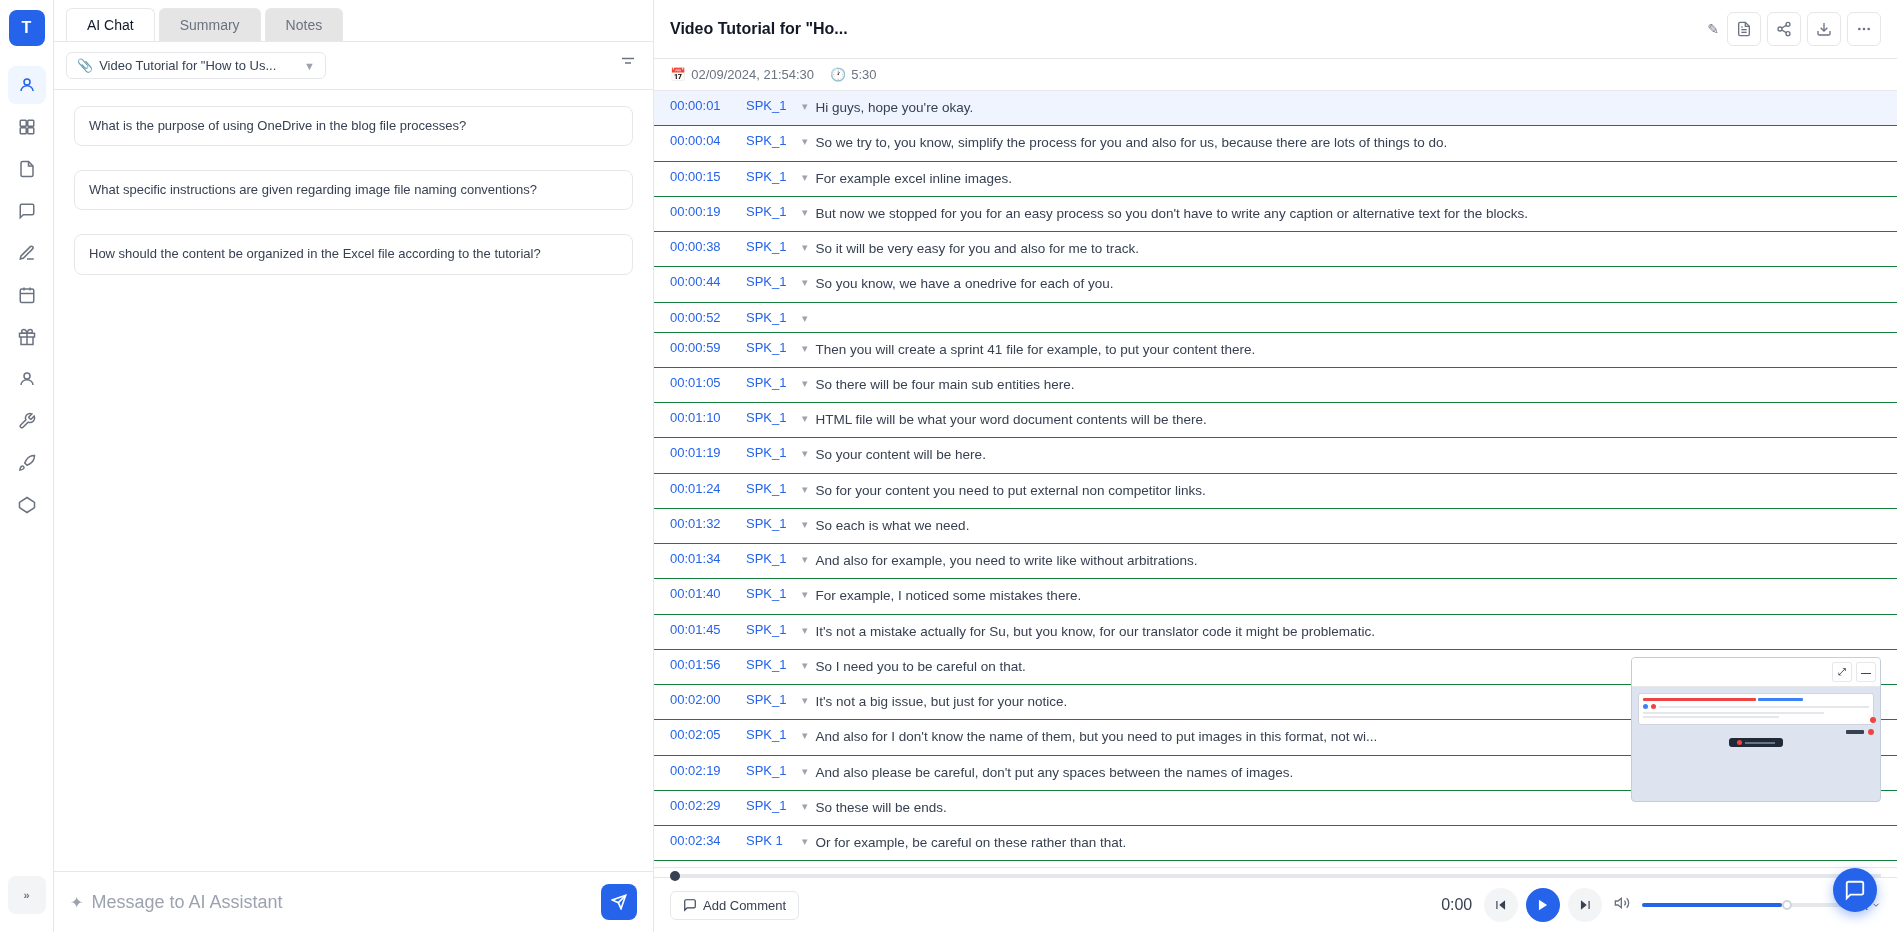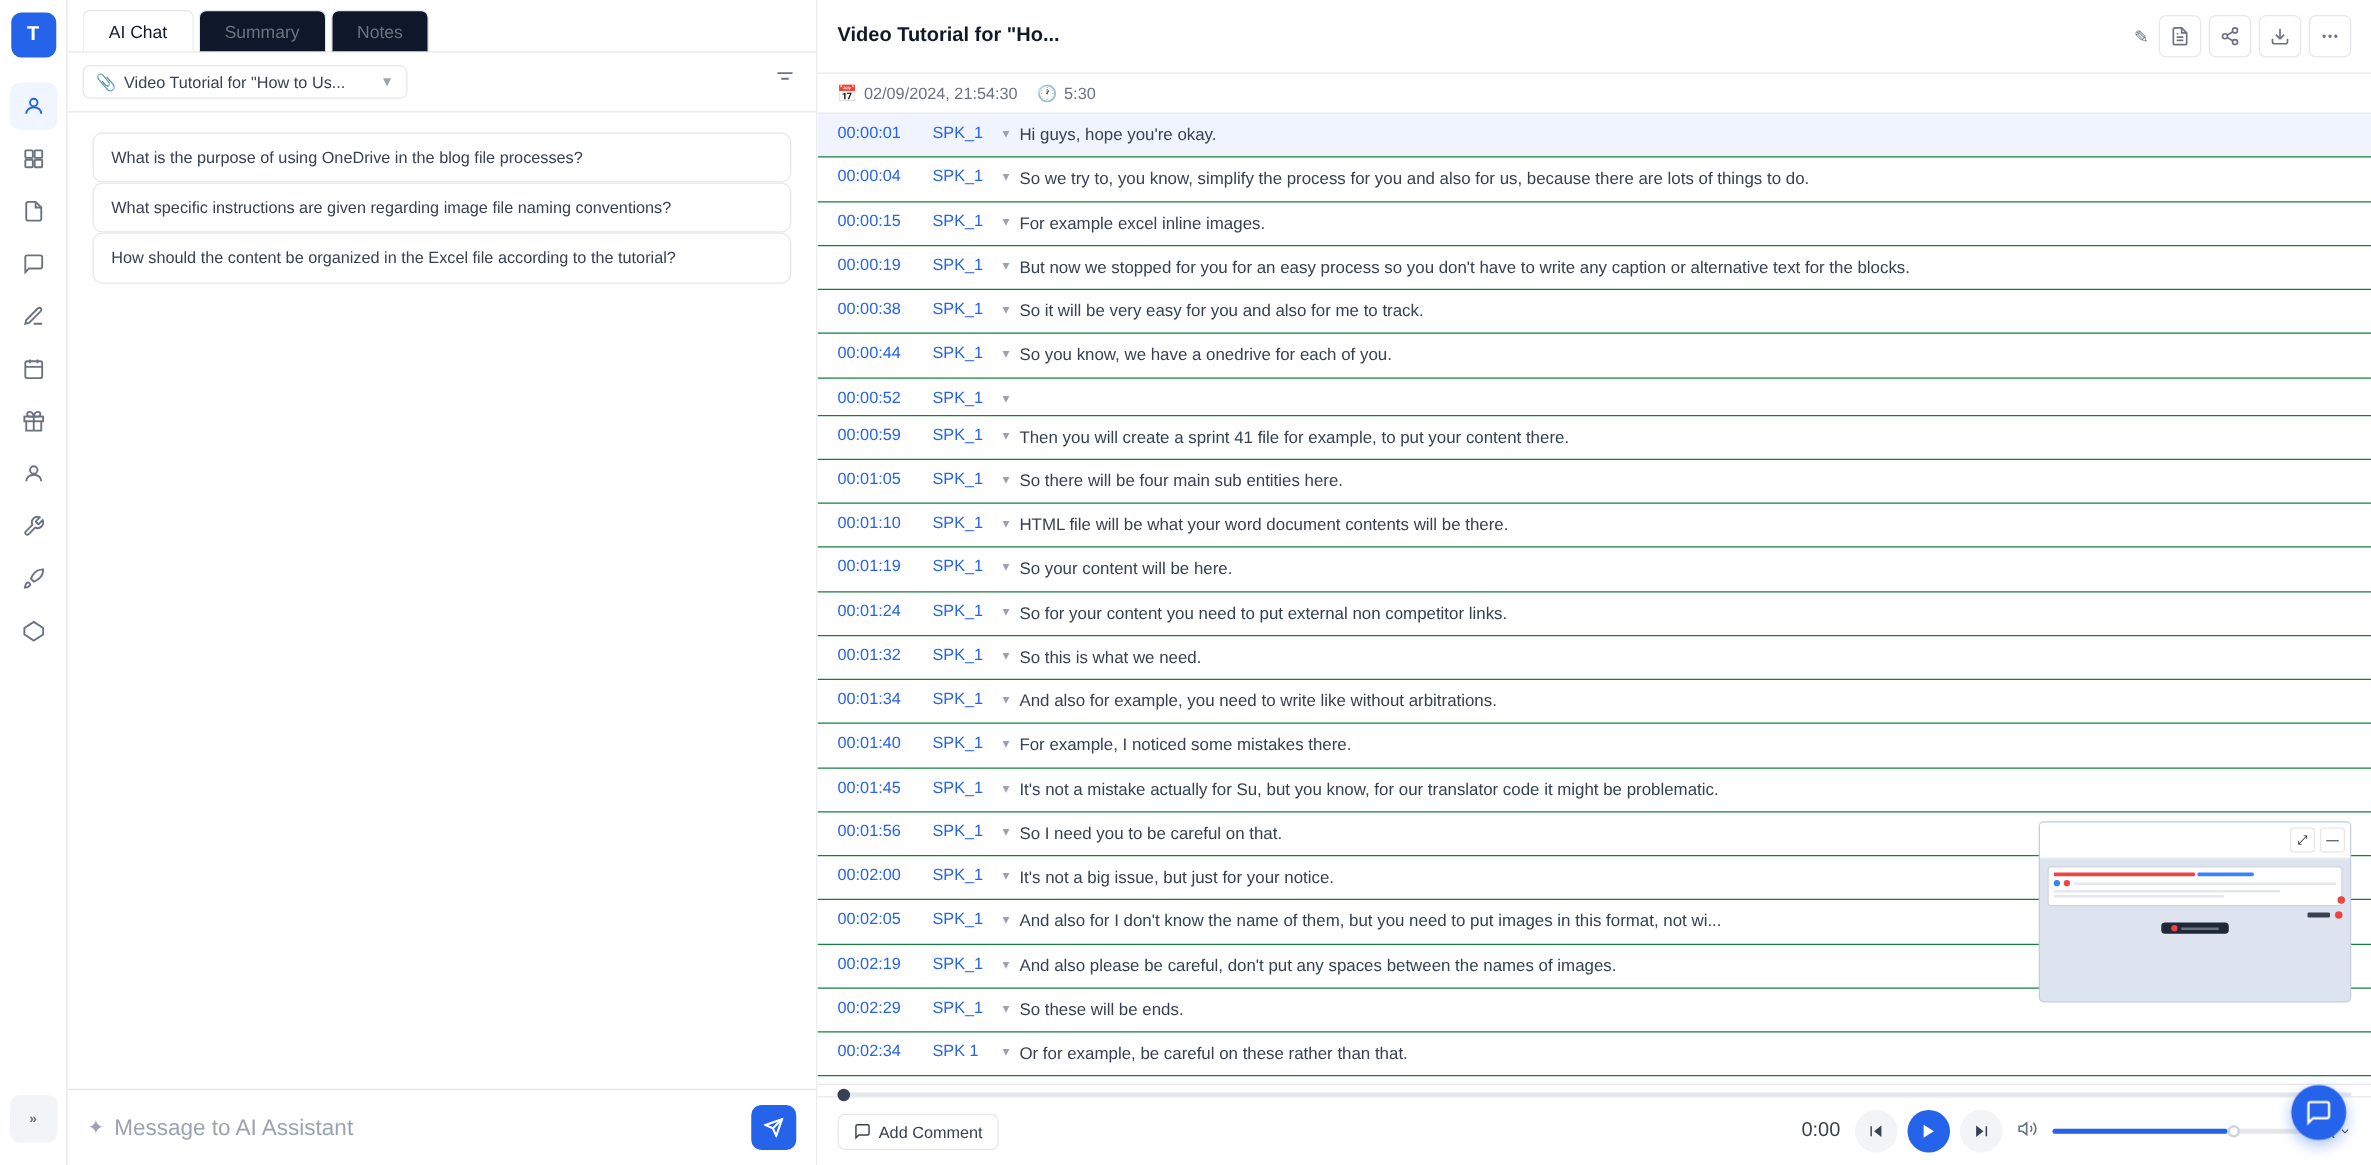--- a/index.html
+++ b/index.html
@@ -70,21 +70,21 @@
       font-size: 14px;
       color: #374151;
     }
     .tab-btn.active {
       background: #fff;
       border-color: #e5e7eb;
       font-weight: 500;
       color: #111827;
     }
     .tab-btn:not(.active) {
-      background: #0f172a;
+      background: #e5e5e5;
       color: #6b7280;
     }
 
     
     .file-selector-bar {
       display: flex;
       align-items: center;
       padding: 8px 12px;
       border-bottom: 1px solid #e5e7eb;
       gap: 8px;
@@ -111,21 +111,21 @@
       font-size: 18px;
       padding: 4px;
     }
 
     
     .suggestions-area {
       flex: 1;
       padding: 16px 20px;
       display: flex;
       flex-direction: column;
-      gap: 0;
+      gap: 24px;
       overflow-y: auto;
     }
     .suggestion-chip {
       border: 1px solid #e5e7eb;
       border-radius: 8px;
       padding: 10px 14px;
       font-size: 13px;
       color: #374151;
       cursor: pointer;
       background: #fff;
@@ -635,21 +635,21 @@
         <div class="transcript-row">
     <span class="ts-time">00:01:24</span>
     <span class="ts-speaker">SPK_1</span>
     <span class="ts-chevron">▾</span>
     <span class="ts-text">So for your content you need to put external non competitor links.</span>
   </div>
         <div class="transcript-row">
     <span class="ts-time">00:01:32</span>
     <span class="ts-speaker">SPK_1</span>
     <span class="ts-chevron">▾</span>
-    <span class="ts-text">So this is what we need.</span>
+    <span class="ts-text">So each is what we need.</span>
   </div>
         <div class="transcript-row">
     <span class="ts-time">00:01:34</span>
     <span class="ts-speaker">SPK_1</span>
     <span class="ts-chevron">▾</span>
     <span class="ts-text">And also for example, you need to write like without arbitrations.</span>
   </div>
         <div class="transcript-row">
     <span class="ts-time">00:01:40</span>
     <span class="ts-speaker">SPK_1</span>

